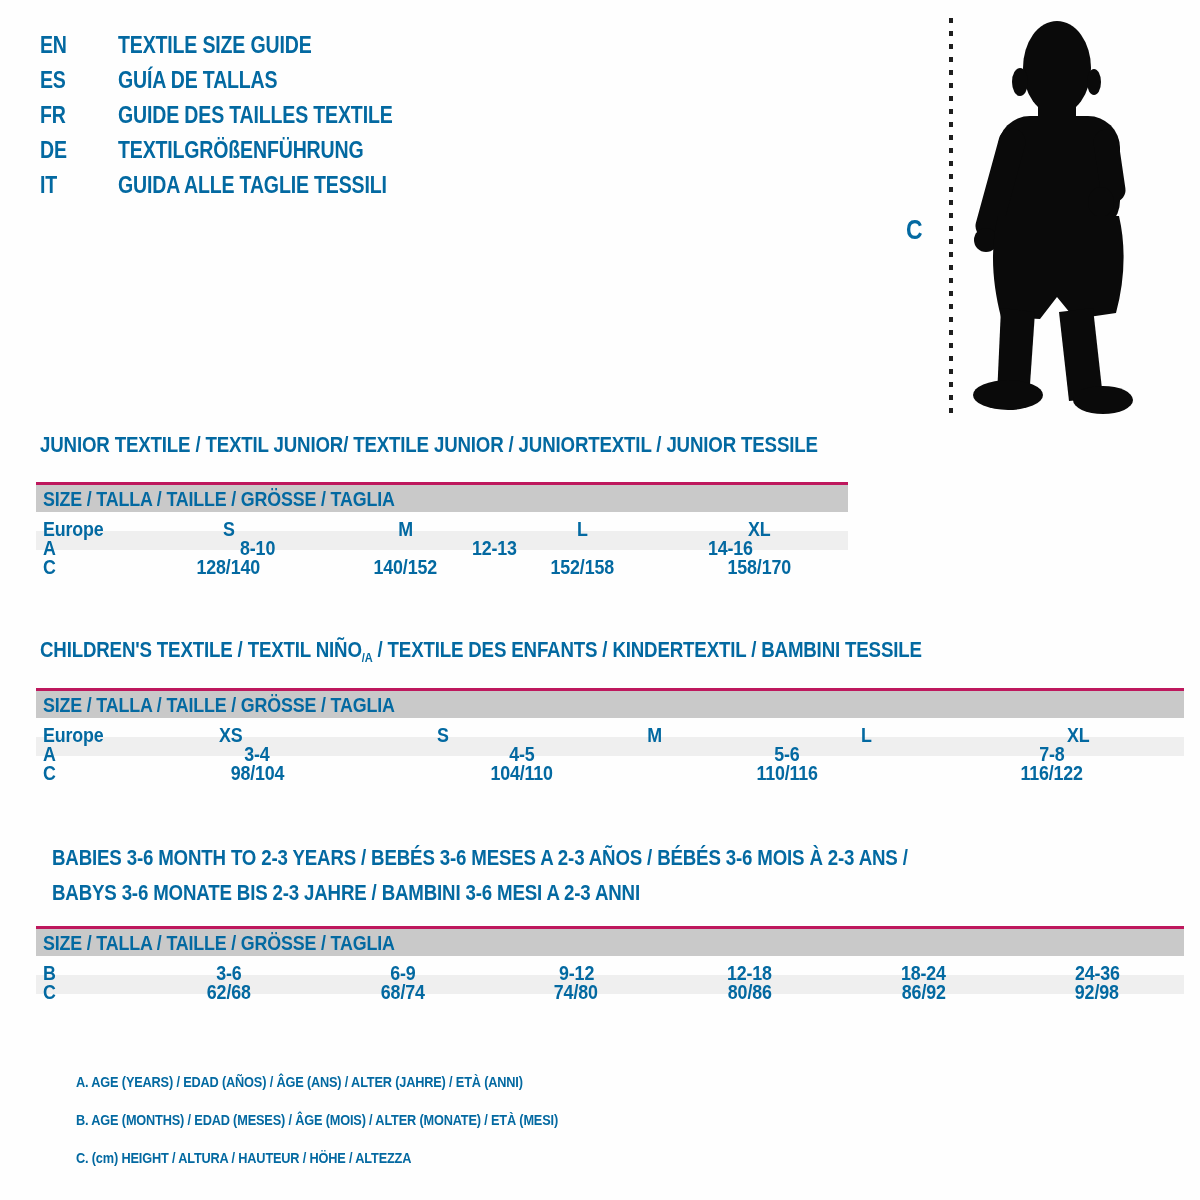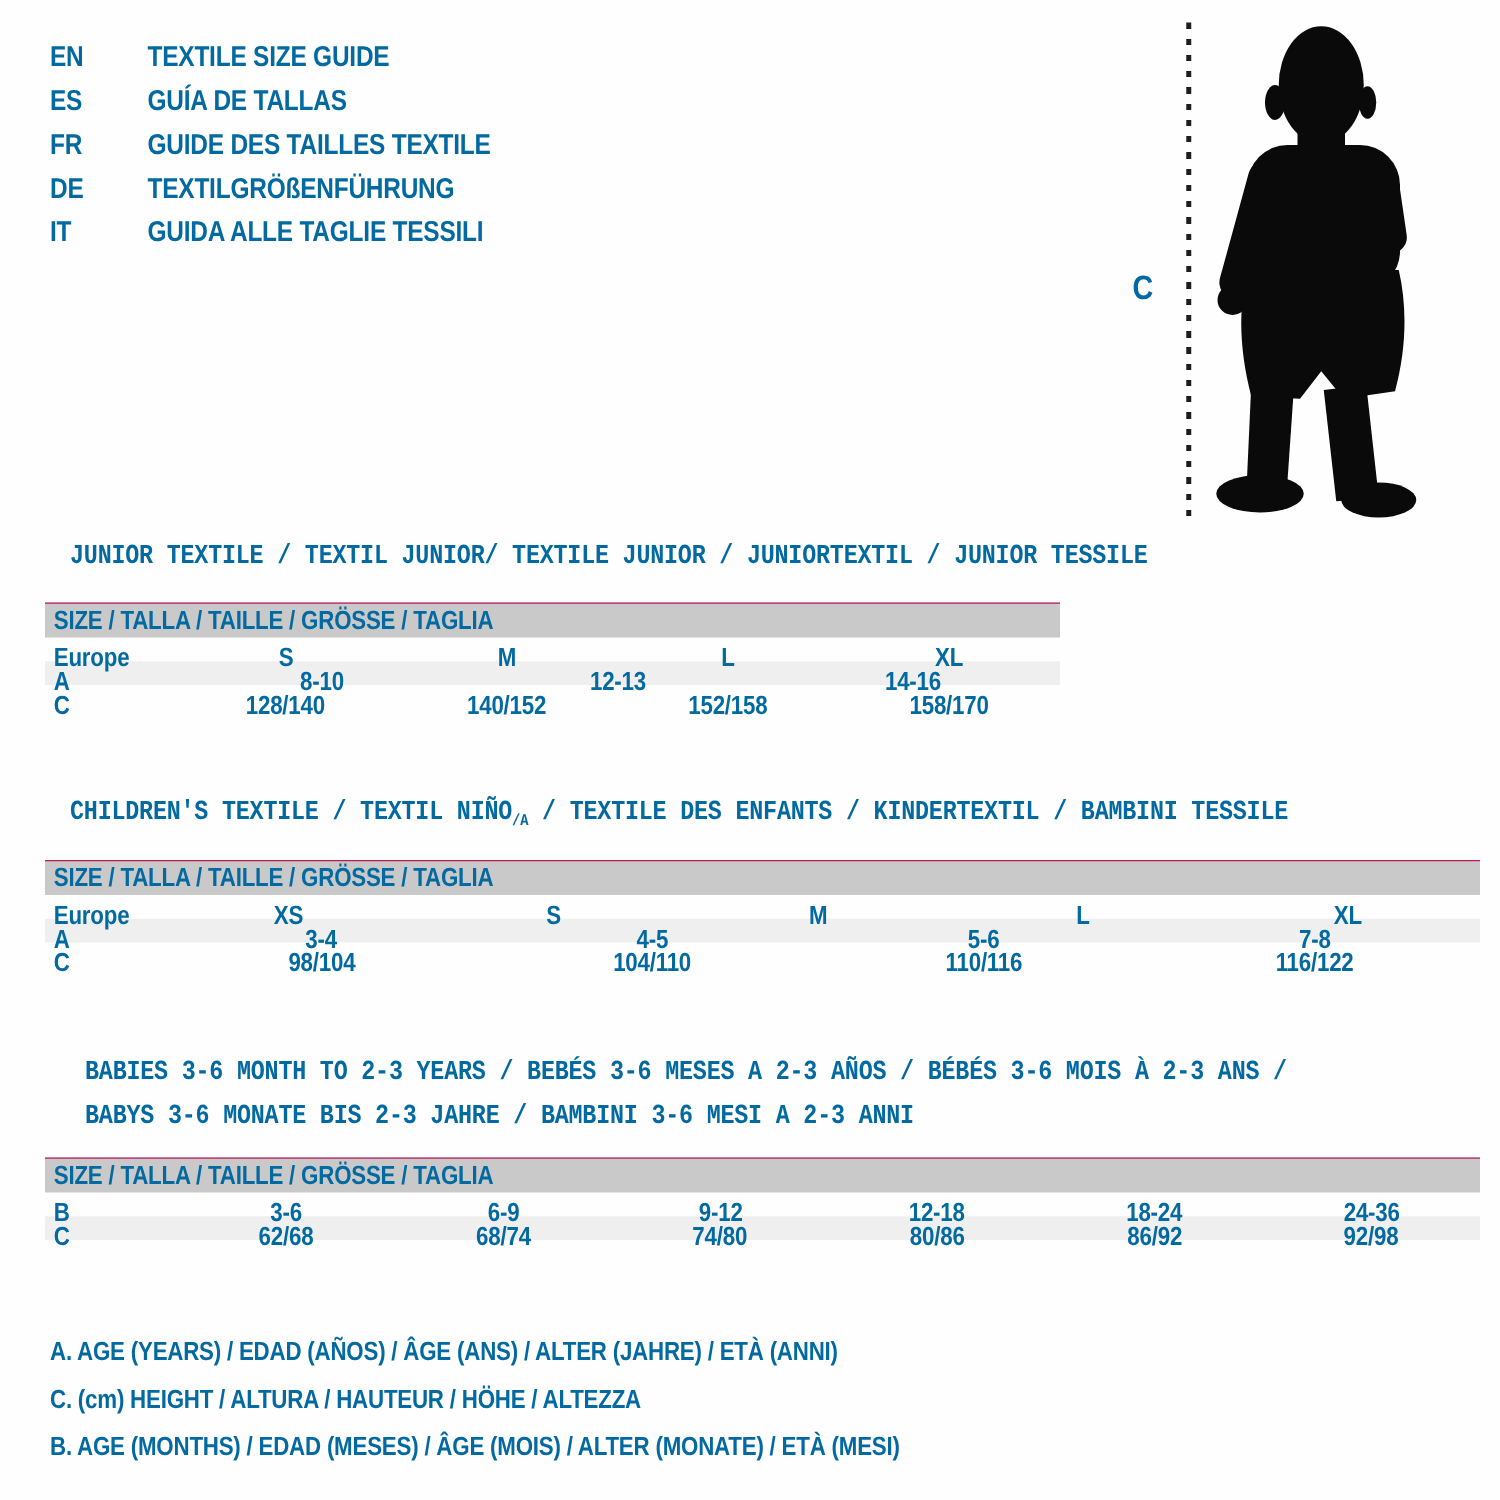--- a/index.html
+++ b/index.html
@@ -20,44 +20,44 @@
 
   
   .dash-line {
     position:absolute; left:949px; top:18px; width:4px; height:398px;
     background:repeating-linear-gradient(to bottom,#1e1e1e 0 5px,transparent 5px 13px);
   }
   .fig-label { position:absolute; left:906px; top:214px; font-size:27px; line-height:32px; }
   .fig-svg { position:absolute; left:968px; top:18px; }
 
   
-  .sec-h { position:absolute; left:56px; font-size:22px; line-height:30px; white-space:nowrap;font-family:Liberation Mono, monospace; }
+  .sec-h { position:absolute; left:40px; font-size:22px; line-height:30px; white-space:nowrap; }
   .sec-h.two-line { line-height:35px;margin-left:12px; }
   .sub-a { font-size:13px; position:relative; top:5px; }
 
   
   .tbl { position:absolute; font-size:21px; }
-  .thead { height:27px; line-height:27px; border-top:1px solid #be185d; background:#c9c9c9; padding-left:7px; }
+  .thead { height:27px; line-height:27px; border-top:3px solid #be185d; background:#c9c9c9; padding-left:7px; }
   .trow { display:flex; height:19px; line-height:33px; }
   .trow.shaded { background:#efefef; }
   .cell { flex:1 1 0; text-align:center; }
   .cell.lbl { flex:0 0 auto; text-align:left; padding-left:7px; }
   .tbl.jr { left:36px; top:482px; width:812px; }
   .tbl.ch { left:36px; top:688px; width:1148px; }
   .tbl.bb { left:36px; top:926px; width:1148px; }
   .tbl.jr .cell.lbl { width:97px; }
   .tbl.ch .cell.lbl { width:82px; }
   .tbl.bb .cell.lbl { width:99px; }
   .h-jr { top:430px; }
   .h-ch { top:635px; }
   .h-bb { top:840px; }
 
   
   .legend { position:absolute; left:40px; top:1063px; }
-  .legend-row { height:38px; line-height:38px; font-size:21px; white-space:nowrap; }
+  .legend-row { height:38px; line-height:38px; font-size:15px; white-space:nowrap;margin-left:36px; }
 </style>
 </head>
 <body>
 
 <div class="page">
 
   <div class="langs">
     <div class="lang-row">
       <span class="lang-code"><span class="cx">EN</span></span>
       <span><span class="cx">TEXTILE SIZE GUIDE</span></span>
@@ -176,17 +176,17 @@
       <span class="cell"><span class="cxc">68/74</span></span>
       <span class="cell"><span class="cxc">74/80</span></span>
       <span class="cell"><span class="cxc">80/86</span></span>
       <span class="cell"><span class="cxc">86/92</span></span>
       <span class="cell"><span class="cxc">92/98</span></span>
     </div>
   </div>
 
   <div class="legend">
     <div class="legend-row"><span class="cx">A. AGE (YEARS) / EDAD (AÑOS) / ÂGE (ANS) / ALTER (JAHRE) / ETÀ (ANNI)</span></div>
+    <div class="legend-row"><span class="cx">B. AGE (MONTHS) / EDAD (MESES) / ÂGE (MOIS) / ALTER (MONATE) / ETÀ (MESI)</span></div>
     <div class="legend-row"><span class="cx">C. (cm) HEIGHT / ALTURA / HAUTEUR / HÖHE / ALTEZZA</span></div>
-    <div class="legend-row"><span class="cx">B. AGE (MONTHS) / EDAD (MESES) / ÂGE (MOIS) / ALTER (MONATE) / ETÀ (MESI)</span></div>
   </div>
 
 </div>
 
 </body></html>

